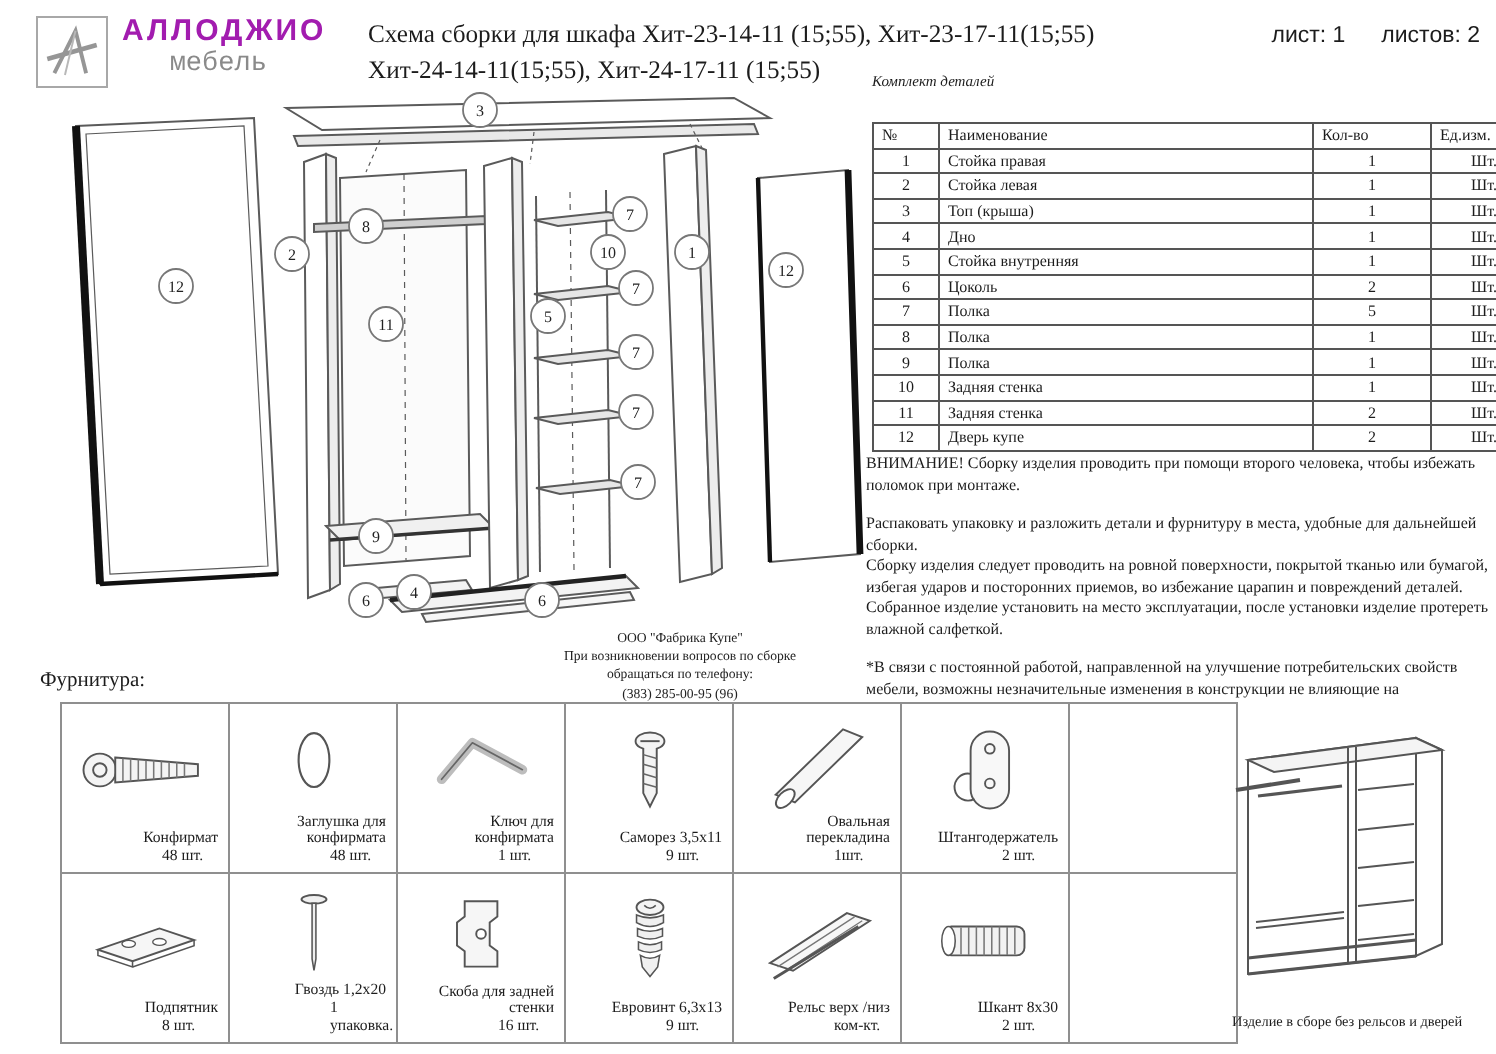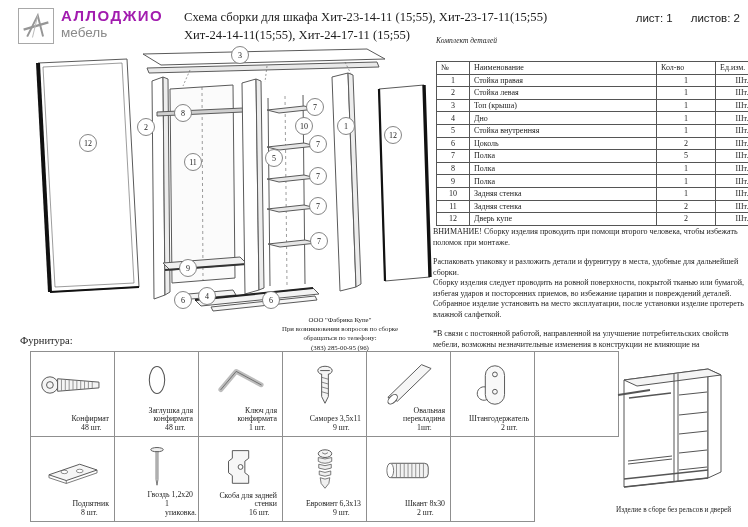--- a/index.html
+++ b/index.html
@@ -3,21 +3,21 @@
 <meta charset="utf-8">
 <style>
   html,body{margin:0;padding:0;background:#e9e9e9;}
   .page{position:relative;width:748px;height:527px;background:#ffffff;overflow:hidden;
         font-family:"Liberation Serif",serif;color:#1c1c1c;}
 
   
   .logo{position:absolute;top:8px;left:18px;display:flex;gap:7px;align-items:flex-start;}
   .logo-box{width:34px;height:34px;border:1px solid #a8a8a8;display:flex;align-items:center;justify-content:center;}
   .brand-name{font-family:"Liberation Sans",sans-serif;font-weight:bold;font-size:15px;letter-spacing:1.5px;color:#a21caf;line-height:1.1;}
-  .brand-tagline{font-family:Liberation Sans, sans-serif;font-size:13.5px;color:#8a8a8a;text-align:left;padding-right:6px;line-height:1.2;}
+  .brand-tagline{font-family:Liberation Mono, monospace;font-size:13.5px;color:#8a8a8a;text-align:center;padding-right:6px;line-height:1.2;}
   .doc-title{position:absolute;left:184px;top:9px;width:380px;font-size:12.6px;line-height:1.4;}
   .sheet-info{position:absolute;right:8px;top:12px;font-family:"Liberation Sans",sans-serif;font-size:11.5px;display:flex;gap:18px;}
 
   
   .diagram{position:absolute;left:15px;top:44px;width:420px;height:270px;}
   .diagram svg{display:block;}
 
   
   .contact{position:absolute;left:252px;top:315px;width:176px;text-align:center;
            font-size:6.8px;line-height:1.35;color:#222;}
@@ -426,20 +426,31 @@
             <path d="M29,27 Q35,30 41,27 L41,31 Q35,34 29,31 Z" fill="#f0f0f0" stroke="#555" stroke-width="0.8"></path>
             <path d="M30,34 Q35,37 40,34 L39,40 L35,45 L31,40 Z" fill="#f0f0f0" stroke="#555" stroke-width="0.8"></path>
           </svg>
         </div>
         <div class="hw-name">Евровинт 6,3х13</div>
         <div class="hw-qty">9 шт.</div>
       </div>
       <div class="hw-cell">
         <div class="hw-icon">
           <svg width="70" height="50" viewBox="0 0 70 52">
+            <path d="M10,38 L50,12 L62,16 L22,42 Z" fill="#f7f7f7" stroke="#555"></path>
+            <path d="M14,40 L54,14 M18,42 L58,16" stroke="#777" stroke-width="0.7" fill="none"></path>
+            <path d="M12,46 L56,19" stroke="#555" stroke-width="1.5" fill="none"></path>
+          </svg>
+        </div>
+        <div class="hw-name">Рельс верх /низ</div>
+        <div class="hw-qty">ком-кт.</div>
+      </div>
+      <div class="hw-cell">
+        <div class="hw-icon">
+          <svg width="70" height="50" viewBox="0 0 70 52">
             <rect x="13" y="19" width="42" height="15" rx="4" fill="#f2f2f2" stroke="#555"></rect>
             <ellipse cx="15.5" cy="26.5" rx="3.5" ry="7.5" fill="#fff" stroke="#555" stroke-width="0.8"></ellipse>
             <path d="M22,19.5 L22,33.5 M26,19.2 L26,33.8 M30,19 L30,34 M34,19 L34,34 M38,19 L38,34 M42,19 L42,34 M46,19.2 L46,33.8 M50,19.5 L50,33.5" stroke="#777" stroke-width="0.8" fill="none"></path>
           </svg>
         </div>
         <div class="hw-name">Шкант 8х30</div>
         <div class="hw-qty">2 шт.</div>
       </div>
       <div class="hw-cell"></div>
     </div>

